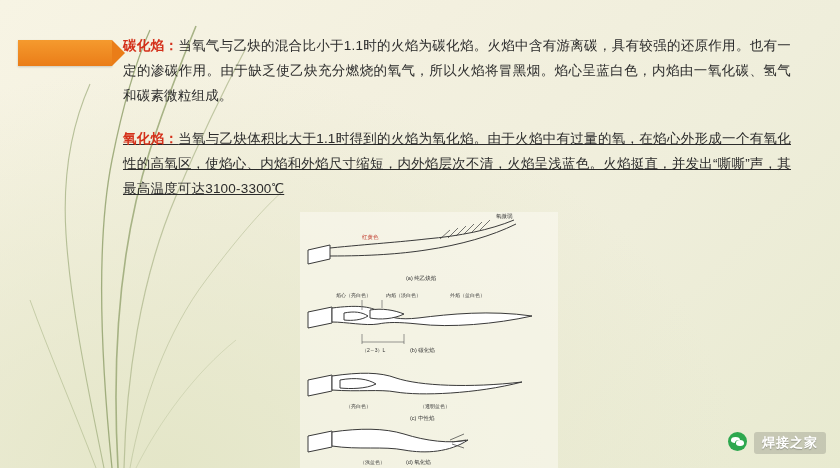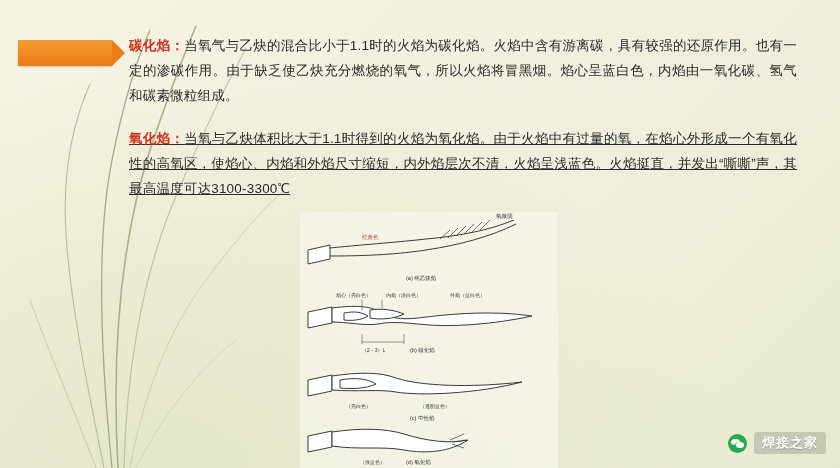--- a/index.html
+++ b/index.html
@@ -49,21 +49,21 @@
     top: 0;
     width: 0;
     height: 0;
     border-top: 13px solid transparent;
     border-bottom: 13px solid transparent;
     border-left: 13px solid #ea7d18;
   }
 
   .body-text {
     position: absolute;
-    left: 129px;
+    left: 123px;
     width: 668px;
     color: #2b2b2b;
     font-size: 13.5px;
     line-height: 25px;
     text-align: justify;
     letter-spacing: 0.2px;
   }
   .para1 { top: 33px; }
   .para2 { top: 126px; text-decoration: underline; }
   .kw {
@@ -80,21 +80,21 @@
     height: 256px;
   }
   .diagram svg { display: block; }
 
   
   .badge {
     position: absolute;
     right: 14px;
     bottom: 14px;
     display: flex;
-    align-items: center;
+    align-items: flex-start;
     gap: 7px;
     color: #ffffff;
     font-size: 13px;
     text-shadow: 0 1px 1px rgba(0,0,0,0.25);
   }
   .badge .wx {
     width: 19px;
     height: 19px;
     border-radius: 50%;
     background: #2ea84f;

